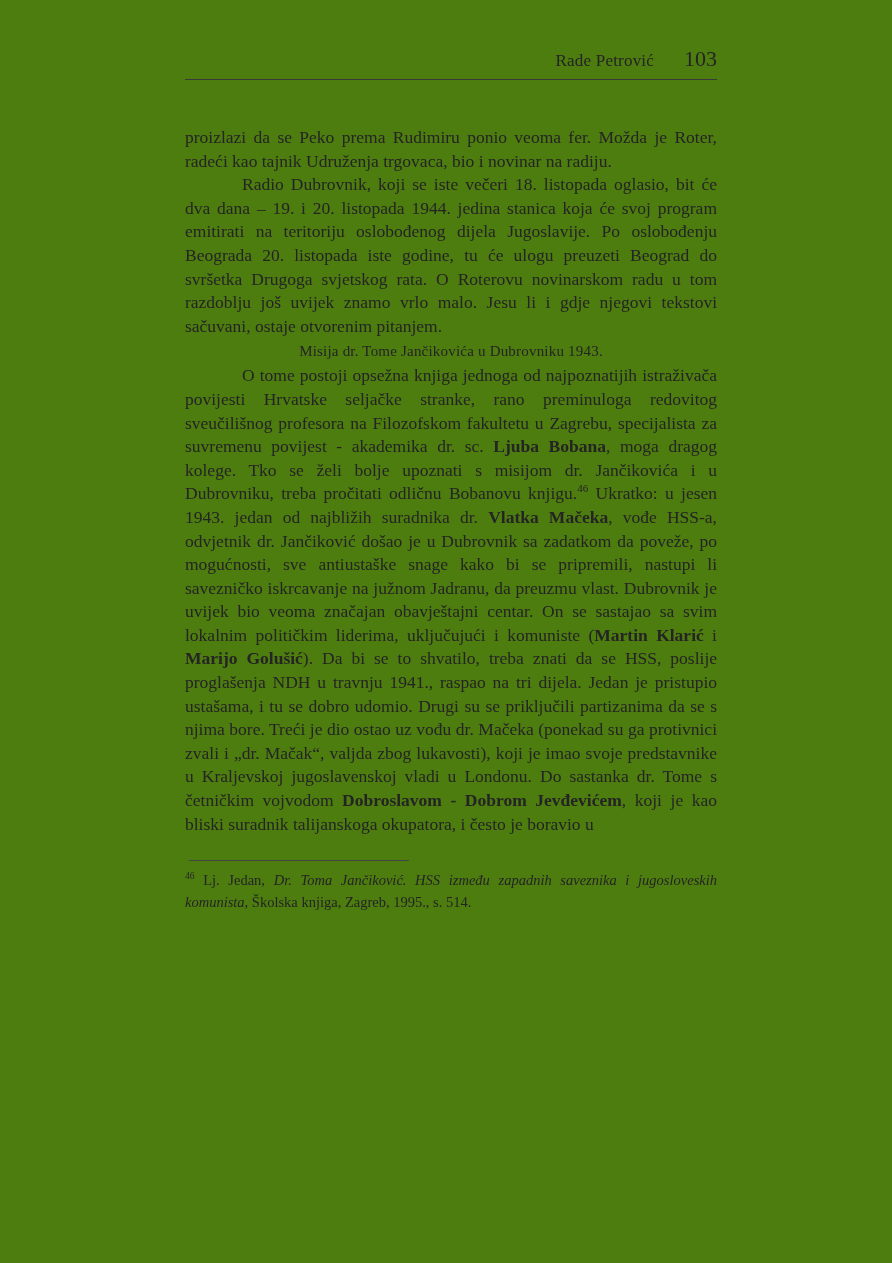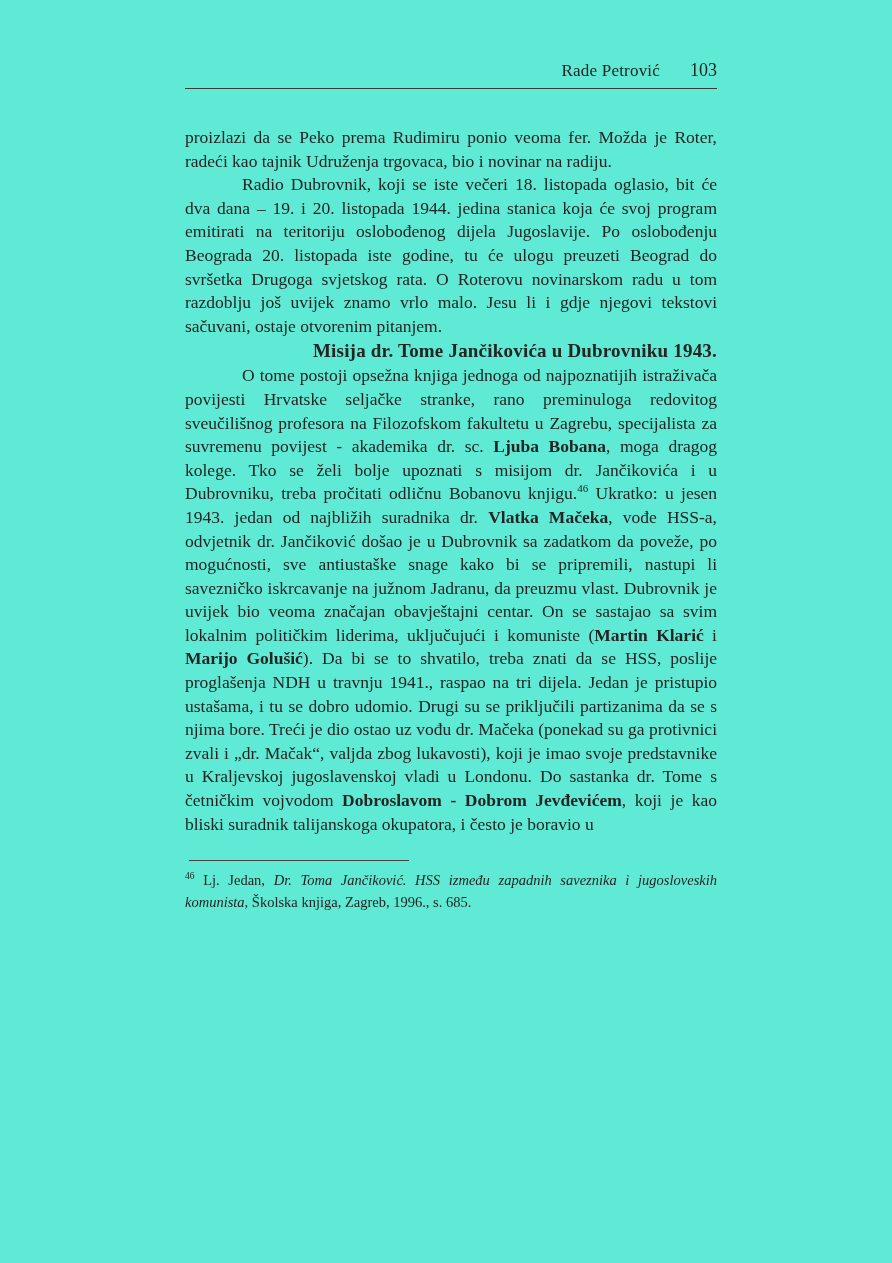--- a/index.html
+++ b/index.html
@@ -4,59 +4,59 @@
 <style>
   html, body {
     margin: 0;
     padding: 0;
     background: #ffffff;
   }
   .page {
     position: relative;
     width: 892px;
     height: 1263px;
-    background: #5eead4;
+    background: #4d7c0f;
     font-family: "Liberation Serif", "DejaVu Serif", serif;
     color: #242424;
     overflow: hidden;
   }
   
   .page-header {
     position: absolute;
     top: 46px;
     left: 185px;
     width: 532px;
     display: flex;
     justify-content: flex-end;
     align-items: baseline;
     gap: 30px;
     border-bottom: 1px solid #3a3a3a;
     padding-bottom: 7px;
     font-size: 17px;
   }
   .page-header .author { letter-spacing: 0.2px; }
-  .page-header .pagenum { font-size: 18px; margin-top: 14px; }
+  .page-header .pagenum { font-size: 22px; }
   
   .body-text {
     position: absolute;
     top: 99px;
     left: 185px;
     width: 532px;
     font-size: 17.5px;
     line-height: 23.6px;
     text-align: justify;
     margin-top: 27px;
   }
   .body-text p { margin: 0; }
   .body-text p.indented { text-indent: 57px; }
   .section-heading {
     margin: 41px 0 28px 0;
-    text-align: right;
-    font-weight: bold;
-    font-size: 19px;
+    text-align: center;
+    font-weight: normal;
+    font-size: 15px;
     line-height: 26px;
     text-indent: 0;
     letter-spacing: 0.2px;
   }
   .body-text sup {
     font-size: 11px;
     line-height: 0;
     vertical-align: super;
   }
   
@@ -97,16 +97,16 @@
     <p><span>proizlazi da se Peko prema Rudimiru ponio veoma fer. Možda je Roter, radeći kao tajnik Udruženja trgovaca, bio i novinar na radiju.</span></p>
     <p class="indented"><span>Radio Dubrovnik, koji se iste večeri 18. listopada oglasio, bit će dva dana – 19. i 20. listopada 1944. jedina stanica koja će svoj program emitirati na teritoriju oslobođenog dijela Jugoslavije. Po oslobođenju Beograda 20. listopada iste godine, tu će ulogu preuzeti Beograd do svršetka Drugoga svjetskog rata. O Roterovu novinarskom radu u tom razdoblju još uvijek znamo vrlo malo. Jesu li i gdje njegovi tekstovi sačuvani, ostaje otvorenim pitanjem.</span></p>
 
     <p class="section-heading">Misija dr. Tome Jančikovića u Dubrovniku 1943.</p>
 
     <p class="indented"><span>O tome postoji opsežna knjiga jednoga od najpoznatijih istraživača povijesti Hrvatske seljačke stranke, rano preminuloga redovitog sveučilišnog profesora na Filozofskom fakultetu u Zagrebu, specijalista za suvremenu povijest - akademika dr. sc. </span><span style="font-weight: bold;">Ljuba Bobana</span><span>, moga dragog kolege. Tko se želi bolje upoznati s misijom dr. Jančikovića i u Dubrovniku, treba pročitati odličnu Bobanovu knjigu.</span><sup>46</sup><span> Ukratko: u jesen 1943. jedan od najbližih suradnika dr. </span><span style="font-weight: bold;">Vlatka Mačeka</span><span>, vođe HSS-a, odvjetnik dr. Jančiković došao je u Dubrovnik sa zadatkom da poveže, po mogućnosti, sve antiustaške snage kako bi se pripremili, nastupi li savezničko iskrcavanje na južnom Jadranu, da preuzmu vlast. Dubrovnik je uvijek bio veoma značajan obavještajni centar. On se sastajao sa svim lokalnim političkim liderima, uključujući i komuniste (</span><span style="font-weight: bold;">Martin Klarić</span><span> i </span><span style="font-weight: bold;">Marijo Golušić</span><span>). Da bi se to shvatilo, treba znati da se HSS, poslije proglašenja NDH u travnju 1941., raspao na tri dijela. Jedan je pristupio ustašama, i tu se dobro udomio. Drugi su se priključili partizanima da se s njima bore. Treći je dio ostao uz vođu dr. Mačeka (ponekad su ga protivnici zvali i „dr. Mačak“, valjda zbog lukavosti), koji je imao svoje predstavnike u Kraljevskoj jugoslavenskoj vladi u Londonu. Do sastanka dr. Tome s četničkim vojvodom </span><span style="font-weight: bold;">Dobroslavom - Dobrom Jevđevićem</span><span>, koji je kao bliski suradnik talijanskoga okupatora, i često je boravio u</span></p>
   </div>
 
   <div class="footnote-block">
     <hr class="footnote-rule">
-    <p class="footnote-text"><sup>46</sup><span> Lj. Jedan, </span><span style="font-style: italic;">Dr. Toma Jančiković. HSS između zapadnih saveznika i jugosloveskih komunista,</span><span> Školska knjiga, Zagreb, 1996., s. 685.</span></p>
+    <p class="footnote-text"><sup>46</sup><span> Lj. Jedan, </span><span style="font-style: italic;">Dr. Toma Jančiković. HSS između zapadnih saveznika i jugosloveskih komunista,</span><span> Školska knjiga, Zagreb, 1995., s. 514.</span></p>
   </div>
 
 </div>
 
 </body></html>

